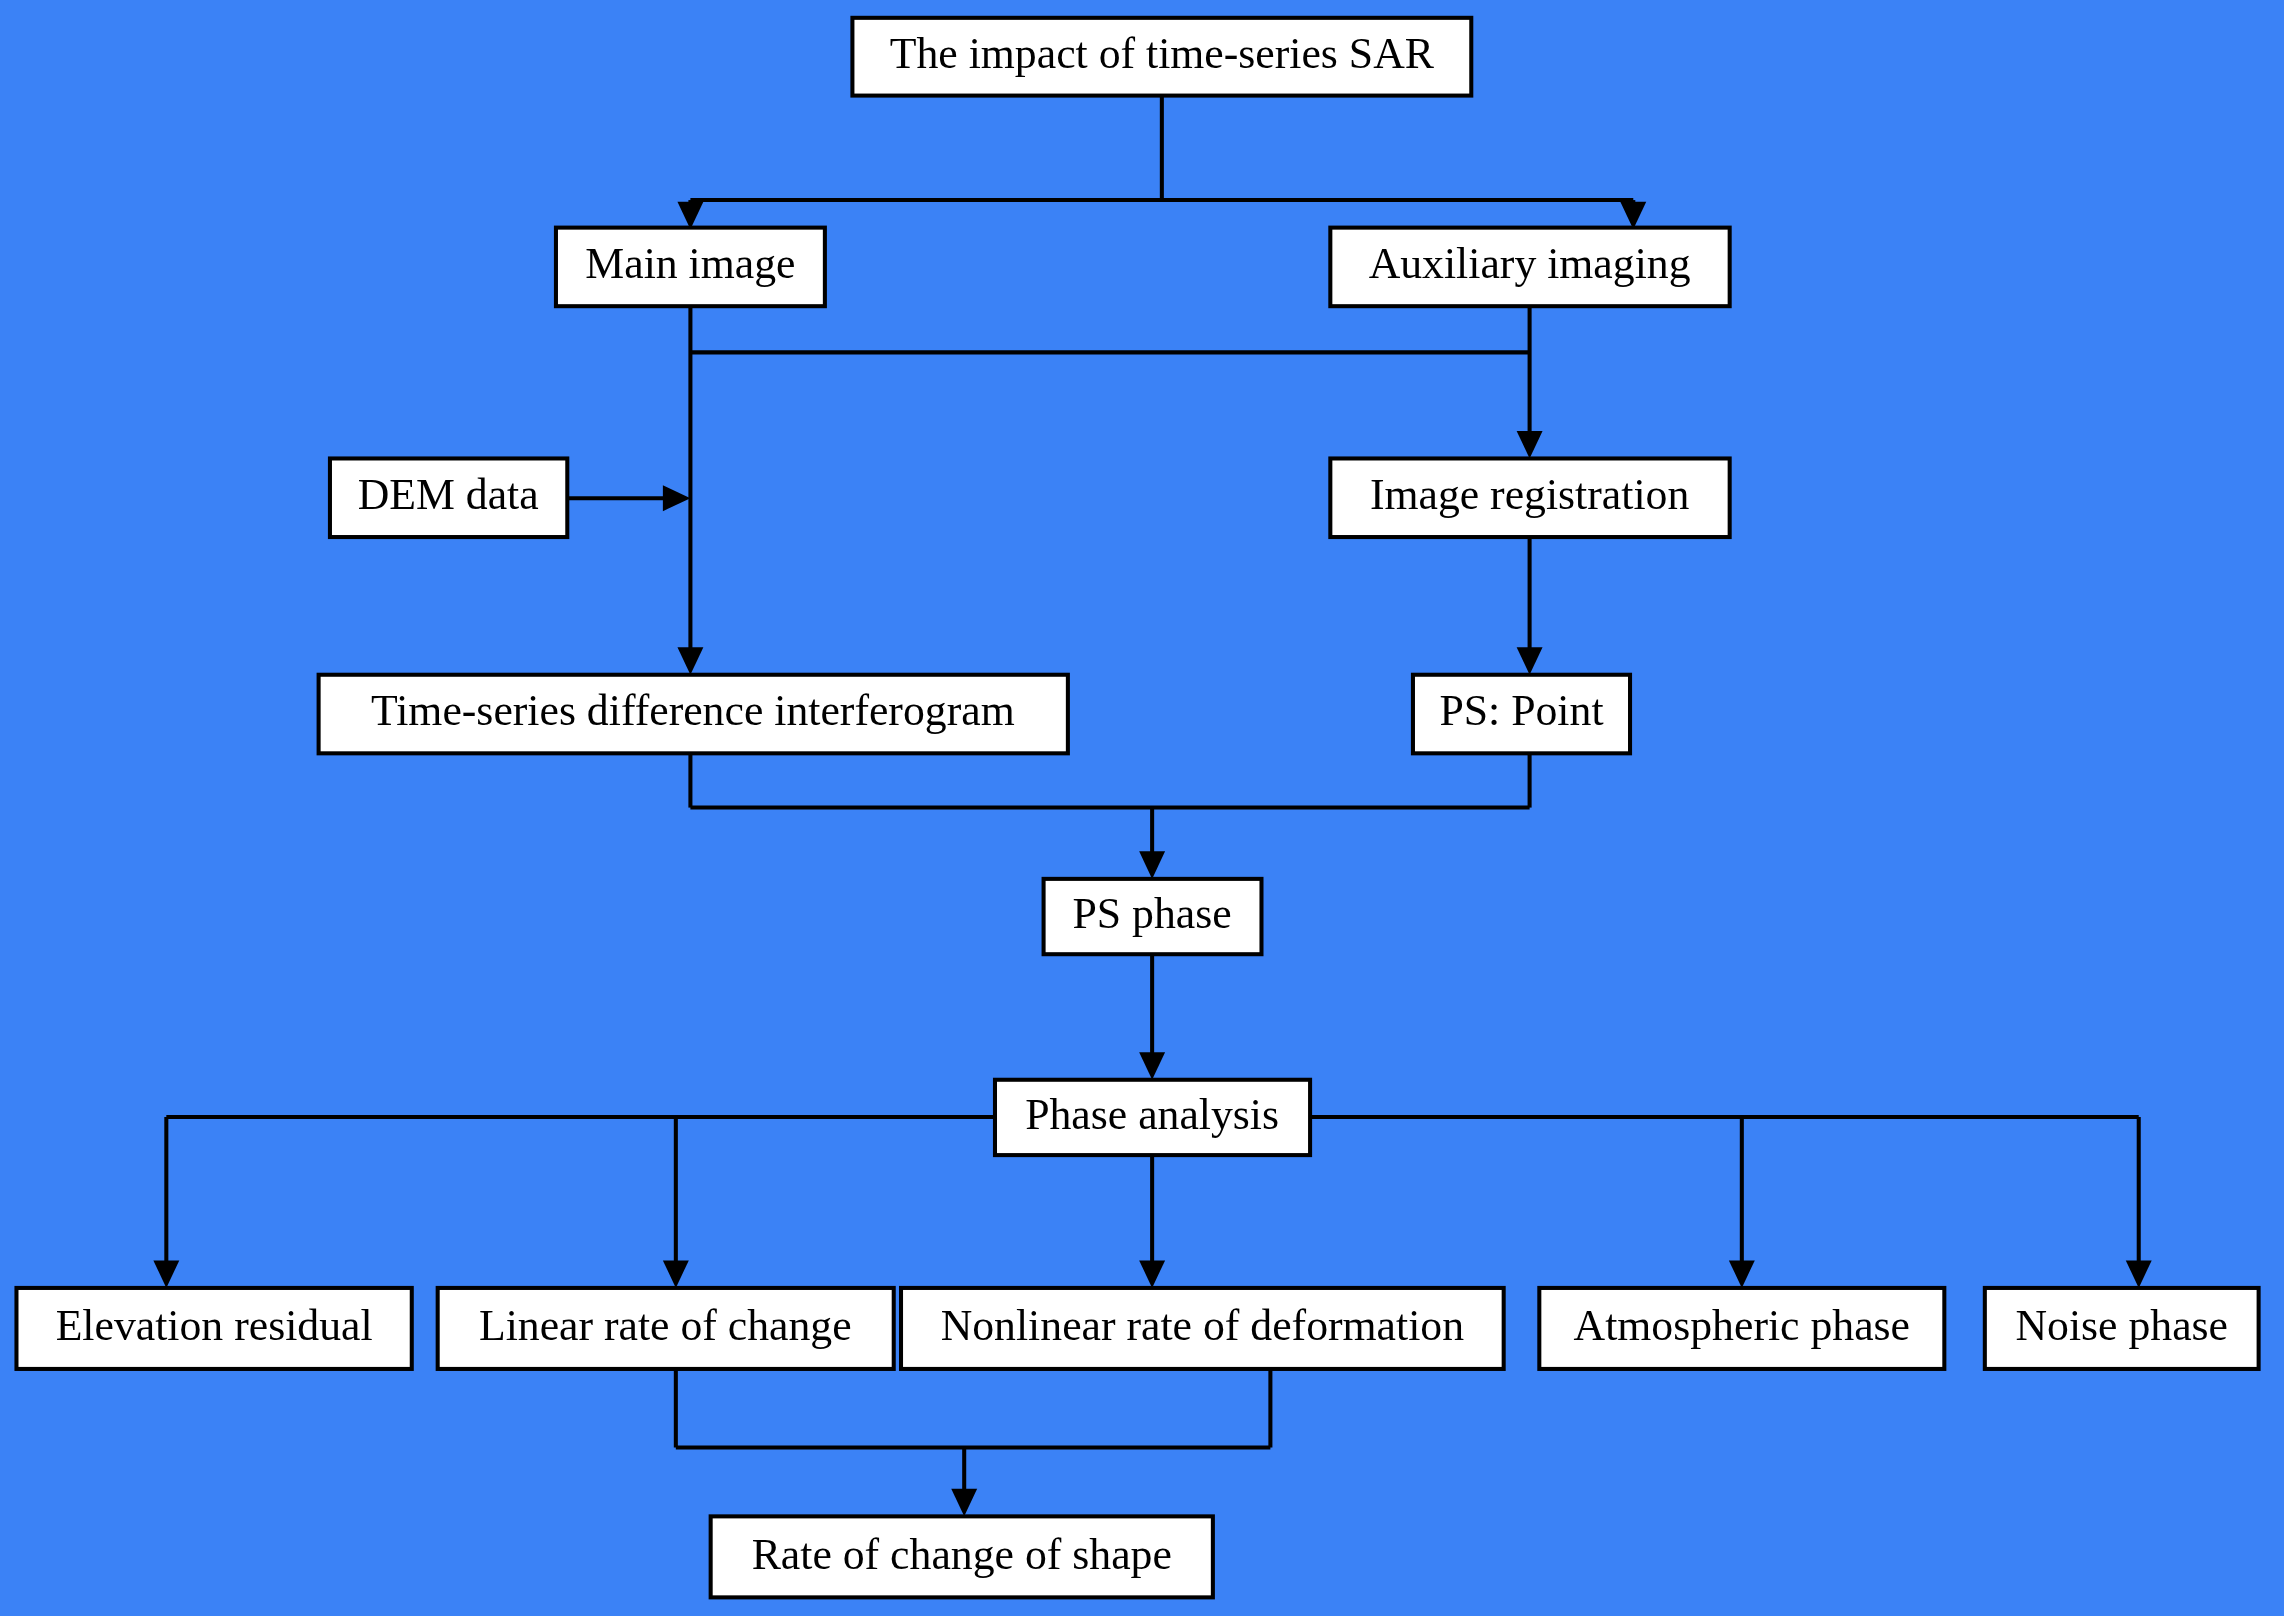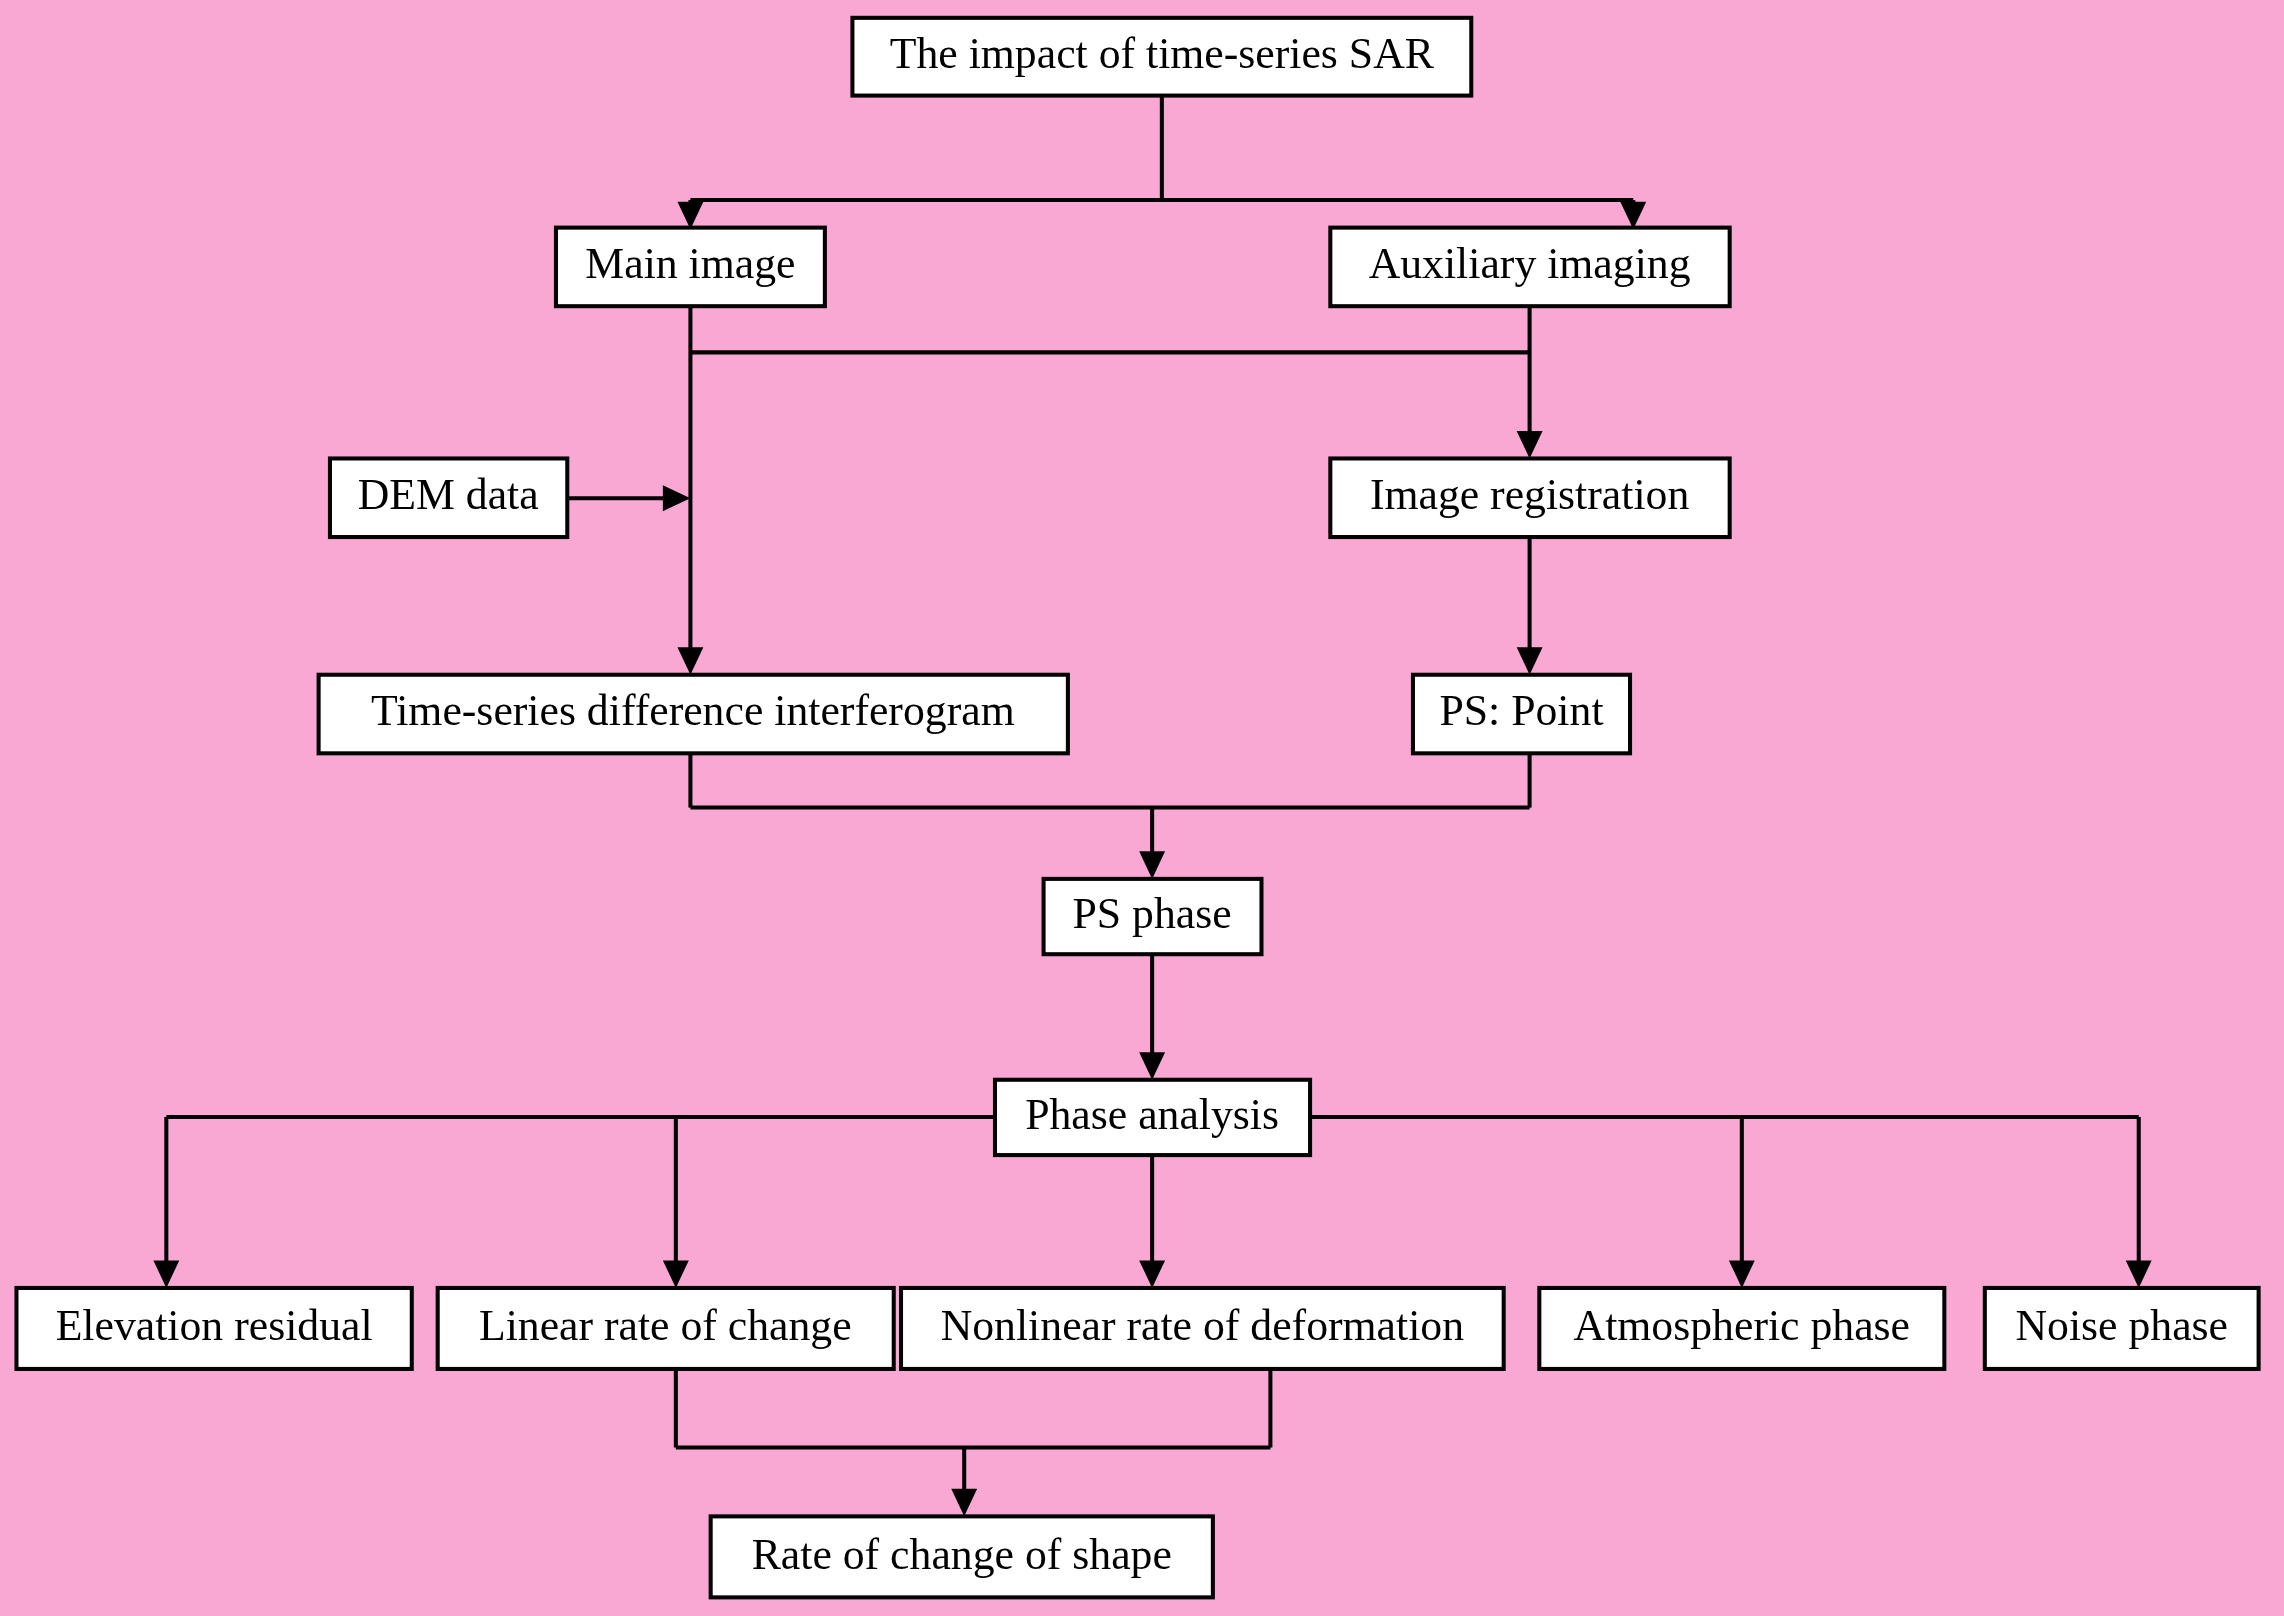--- a/index.html
+++ b/index.html
@@ -7,21 +7,21 @@
     padding: 0;
     background: #ffffff;
   }
   body {
     font-family: "Liberation Serif", "DejaVu Serif", serif;
   }
   #flowchart-root {
     position: relative;
     width: 2284px;
     height: 1616px;
-    background: #f9a8d4;
+    background: #3b82f6;
     overflow: hidden;
   }
   svg.diagram {
     display: block;
     width: 2284px;
     height: 1616px;
   }
   .node-rect {
     fill: #ffffff;
     stroke: #000000;

